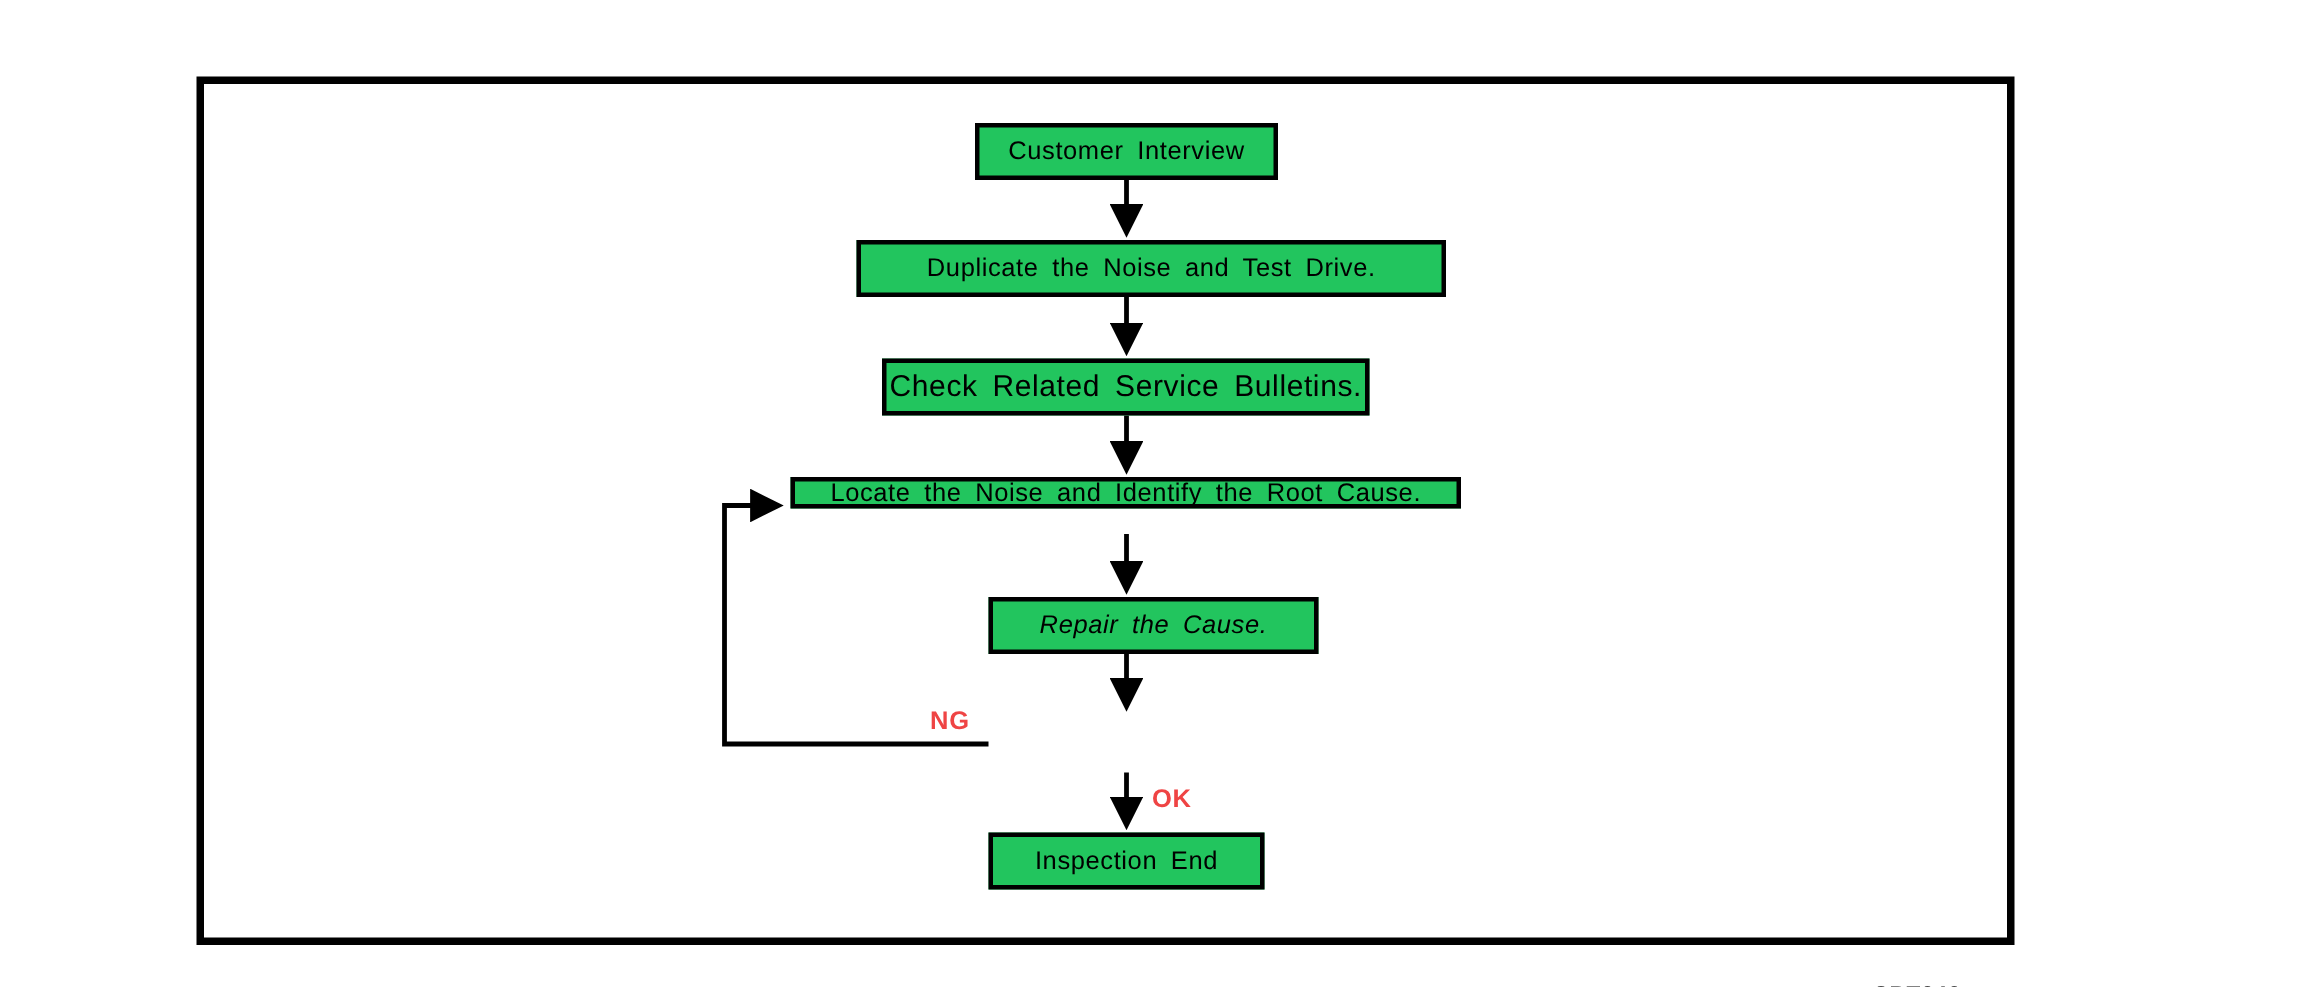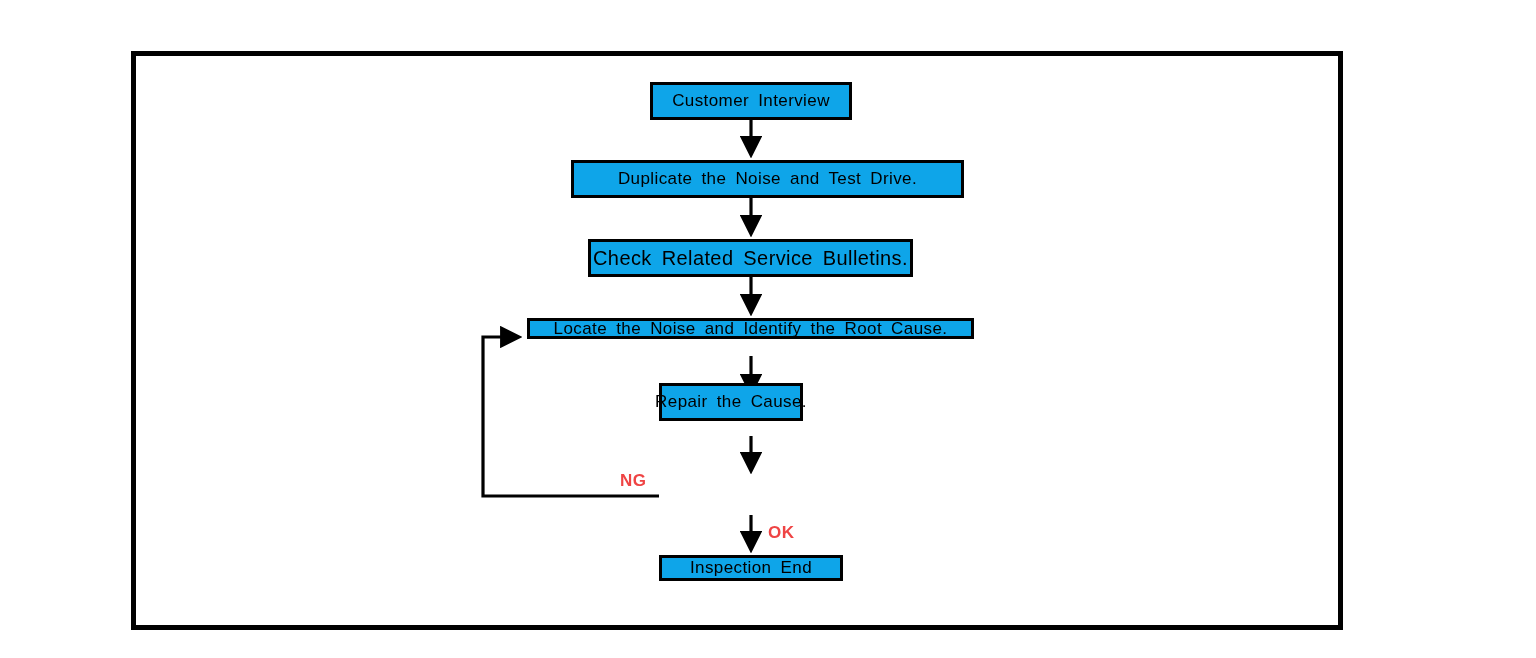--- a/index.html
+++ b/index.html
@@ -28,21 +28,21 @@
     width: 1212px;
     height: 579px;
     border: 5px solid #000000;
     box-sizing: border-box;
     background: #ffffff;
   }
   .node {
     position: absolute;
     box-sizing: border-box;
     border: 3px solid #000000;
-    background: #0ea5e9;
+    background: #22c55e;
     display: flex;
     align-items: center;
     justify-content: center;
     color: #000000;
     letter-spacing: 0.4px;
     white-space: nowrap;
   }
   .node span {
     display: inline-block;
     word-spacing: 4px;
@@ -110,26 +110,26 @@
   </div>
 
   <div class="node" style="left:588px; top:239px; width:325px; height:38px; font-size:20px;">
     <span>Check Related Service Bulletins.</span>
   </div>
 
   <div class="node" style="left:527px; top:318px; width:447px; height:21px; font-size:17px;">
     <span>Locate the Noise and Identify the Root Cause.</span>
   </div>
 
-  <div class="node" style="left:659px; top:383px; width:144px; height:38px; font-size:17px;">
+  <div class="node" style="left:659px; top:398px; width:220px; height:38px; font-size:17px;font-style:italic;">
     <span>Repair the Cause.</span>
   </div>
 
 
-  <div class="node" style="left:659px; top:555px; width:184px; height:26px; font-size:17px;">
+  <div class="node" style="left:659px; top:555px; width:184px; height:38px; font-size:17px;">
     <span>Inspection End</span>
   </div>
 
   <div class="edge-label" style="left:620px; top:471px;">NG</div>
 
   <div class="edge-label" style="left:768px; top:523px;text-align:right;">OK</div>
 
   <div class="figure-code" style="left:1249px; top:608px;margin-top:47px;">SBT842</div>
 
 </div>

